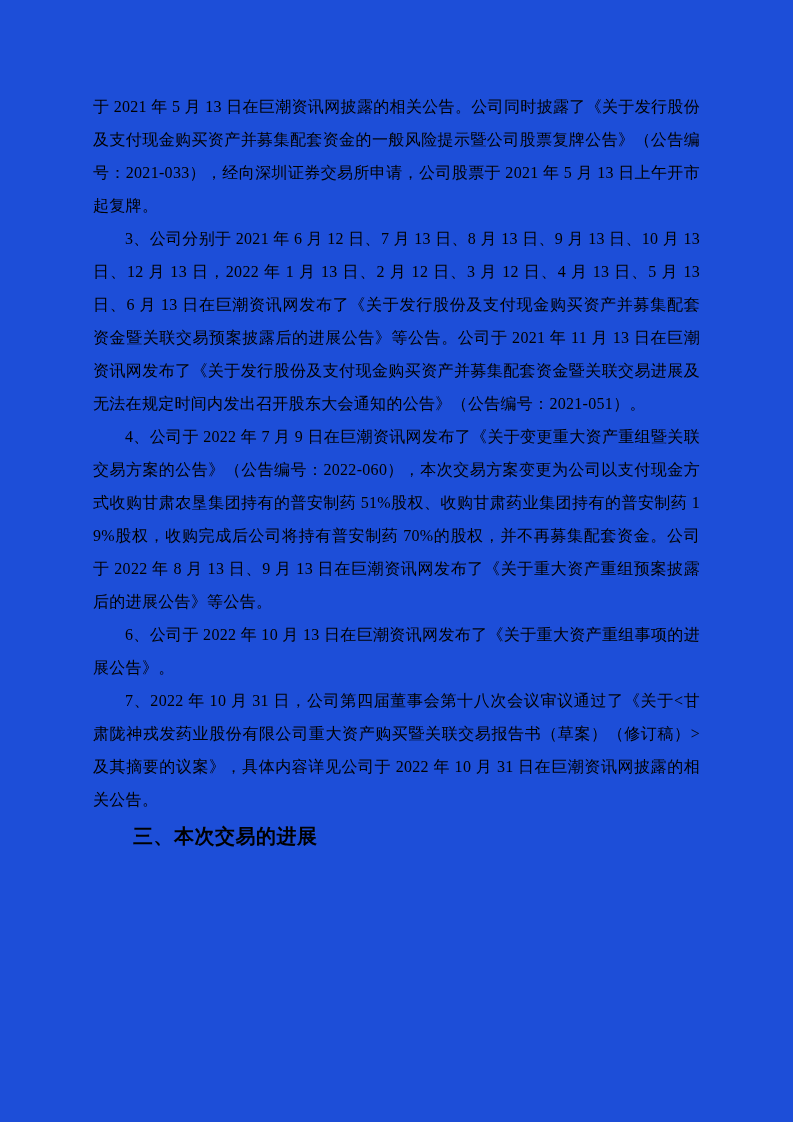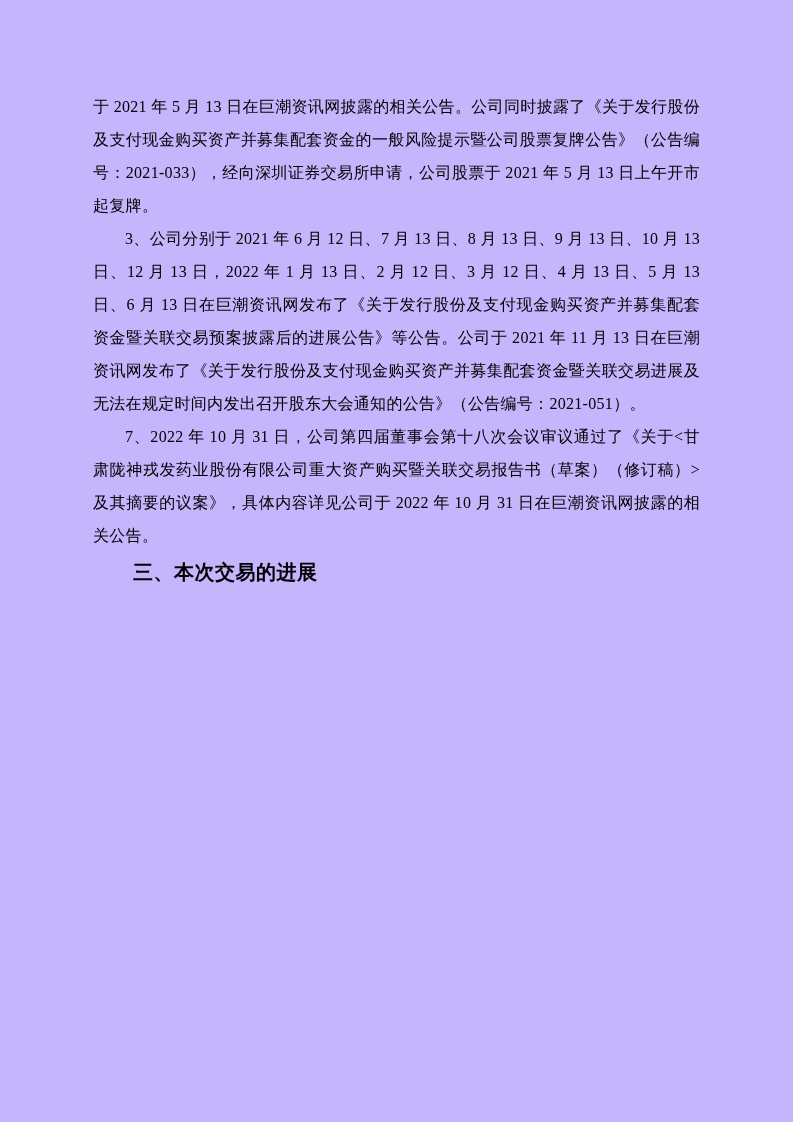--- a/index.html
+++ b/index.html
@@ -12,21 +12,21 @@
     height: 1122px;
     overflow: hidden;
     color: #000000;
     font-family: "Liberation Serif", "DejaVu Serif", serif;
   }
   .page {
     box-sizing: border-box;
     width: 793px;
     height: 1122px;
     padding: 90px 93px 0 93px;
-    background: #c4b5fd;
+    background: #1d4ed8;
   }
   .body-text p {
     margin: 0;
     font-size: 16px;
     line-height: 33px;
     text-align: justify;
     letter-spacing: 0.3px;
     word-break: break-all;
   }
   .body-text p.indent {
@@ -42,16 +42,18 @@
     letter-spacing: 0.5px;
   }
 </style>
 </head>
 <body>
 
 <div class="page">
   <div class="body-text">
     <p>于 2021 年 5 月 13 日在巨潮资讯网披露的相关公告。公司同时披露了《关于发行股份及支付现金购买资产并募集配套资金的一般风险提示暨公司股票复牌公告》（公告编号：2021-033），经向深圳证券交易所申请，公司股票于 2021 年 5 月 13 日上午开市起复牌。</p>
     <p class="indent">3、公司分别于 2021 年 6 月 12 日、7 月 13 日、8 月 13 日、9 月 13 日、10 月 13 日、12 月 13 日，2022 年 1 月 13 日、2 月 12 日、3 月 12 日、4 月 13 日、5 月 13 日、6 月 13 日在巨潮资讯网发布了《关于发行股份及支付现金购买资产并募集配套资金暨关联交易预案披露后的进展公告》等公告。公司于 2021 年 11 月 13 日在巨潮资讯网发布了《关于发行股份及支付现金购买资产并募集配套资金暨关联交易进展及无法在规定时间内发出召开股东大会通知的公告》（公告编号：2021-051）。</p>
+    <p class="indent">4、公司于 2022 年 7 月 9 日在巨潮资讯网发布了《关于变更重大资产重组暨关联交易方案的公告》（公告编号：2022-060），本次交易方案变更为公司以支付现金方式收购甘肃农垦集团持有的普安制药 51%股权、收购甘肃药业集团持有的普安制药 19%股权，收购完成后公司将持有普安制药 70%的股权，并不再募集配套资金。公司于 2022 年 8 月 13 日、9 月 13 日在巨潮资讯网发布了《关于重大资产重组预案披露后的进展公告》等公告。</p>
+    <p class="indent">6、公司于 2022 年 10 月 13 日在巨潮资讯网发布了《关于重大资产重组事项的进展公告》。</p>
     <p class="indent">7、2022 年 10 月 31 日，公司第四届董事会第十八次会议审议通过了《关于&lt;甘肃陇神戎发药业股份有限公司重大资产购买暨关联交易报告书（草案）（修订稿）&gt;及其摘要的议案》，具体内容详见公司于 2022 年 10 月 31 日在巨潮资讯网披露的相关公告。</p>
     <h3 class="section-heading">三、本次交易的进展</h3>
   </div>
 </div>
 
 </body></html>

